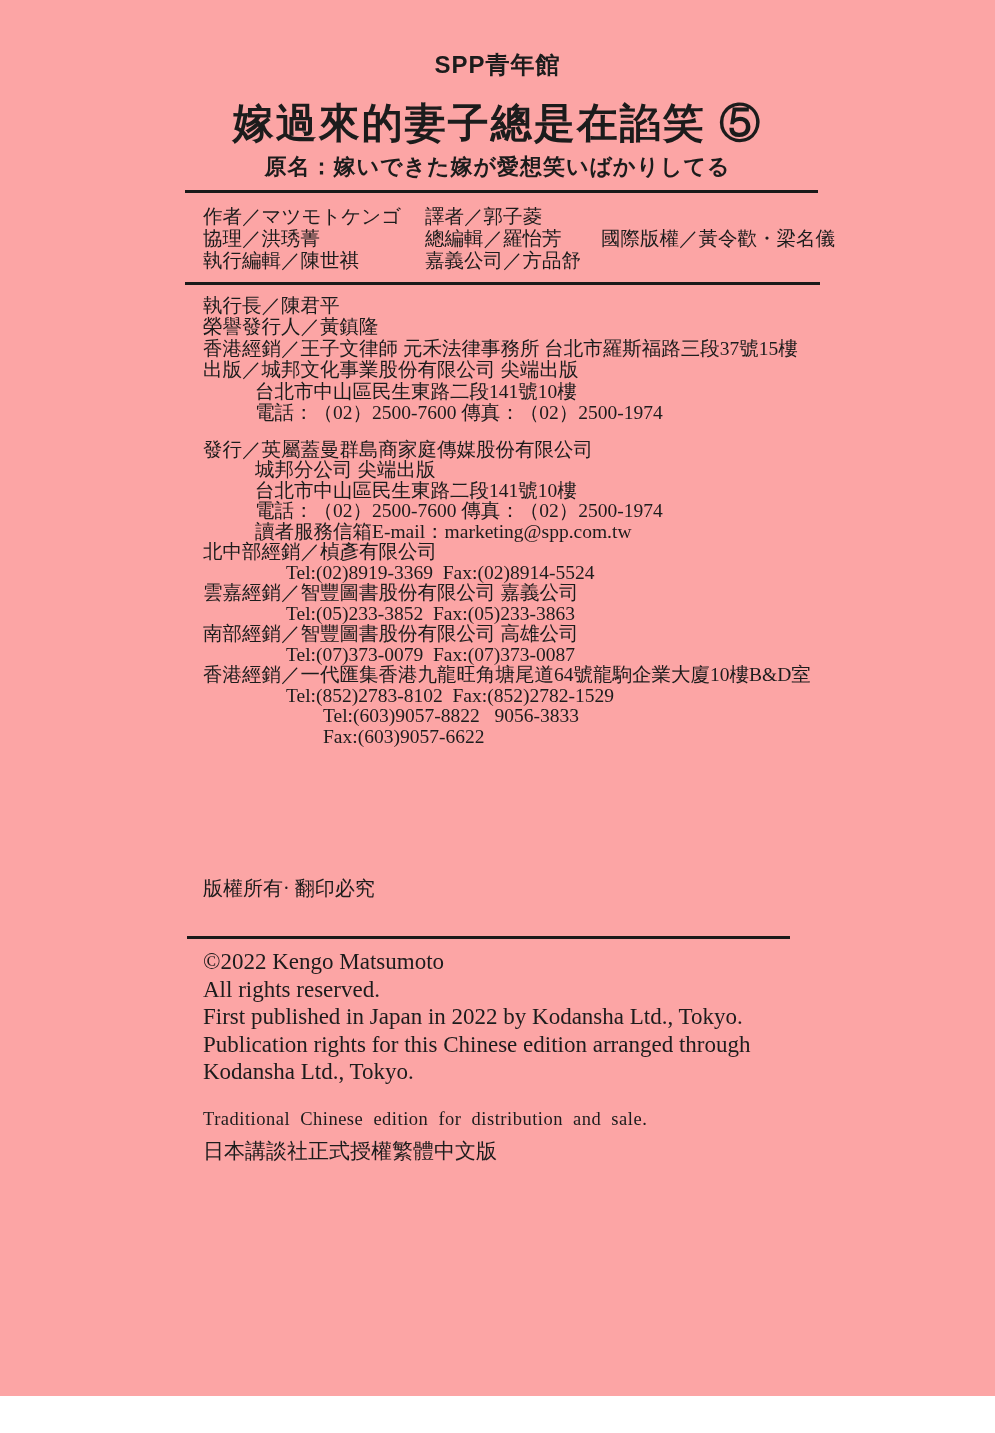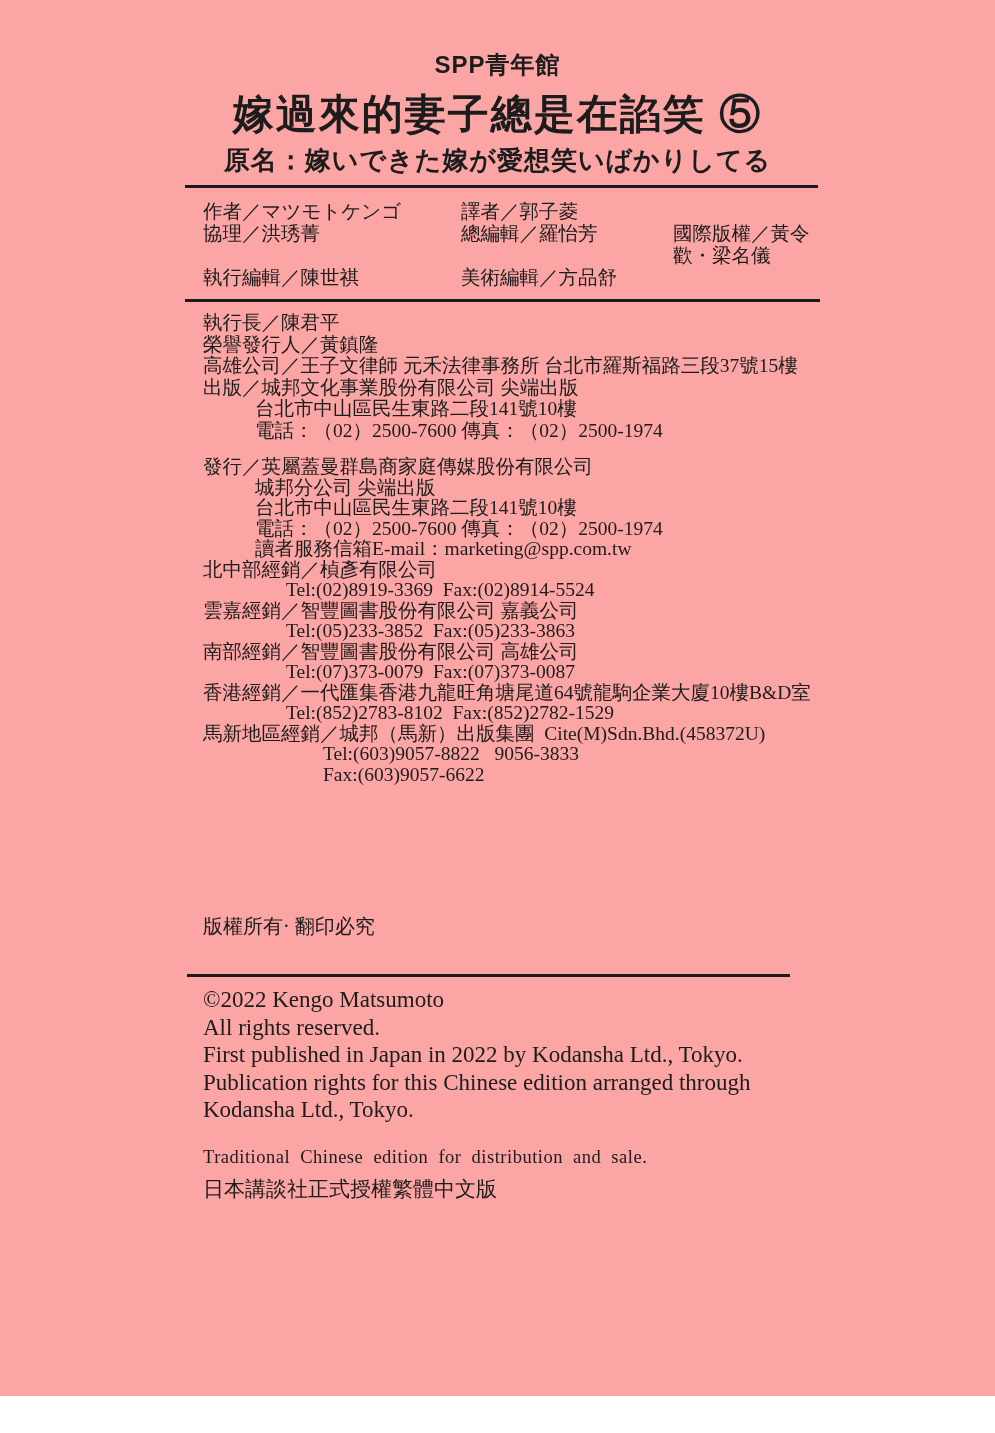--- a/index.html
+++ b/index.html
@@ -17,35 +17,35 @@
     overflow: hidden;
   }
   
   .header {
     padding-top: 50px;
     text-align: center;
     font-family: "Liberation Sans", sans-serif;
     font-weight: bold;
   }
   .imprint   { font-size: 24px; line-height: 1.25; letter-spacing: 1px; }
-  .title     { font-size: 41px; line-height: 1.15; letter-spacing: 2px; margin-top: 11px; }
-  .orig      { font-size: 26px; line-height: 1.2;  letter-spacing: 1px; margin-top: 7px; }
+  .title     { font-size: 41px; line-height: 1.15; letter-spacing: 2px; margin-top: 20px; }
+  .orig      { font-size: 22px; line-height: 1.2;  letter-spacing: 1px; margin-top: 7px; }
   
   .rule  { background: #1a1a1a; height: 3px; }
   .rule1 { width: 633px; margin: 9px  0 0 185px; }
   .rule2 { width: 635px; margin: 10px 0 0 185px; }
   .rule3 { width: 603px; margin: 34px 0 0 187px; }
   
   .credits {
     margin: 13px 0 0 203px;
     font-size: 19.5px;
     line-height: 22px;
     width: 640px;
   }
-  .credits .row { display: grid; grid-template-columns: 222px 176px auto; gap: 36px; }
+  .credits .row { display: grid; grid-template-columns: 222px 176px auto; }
   
   .blockA {
     margin: 10px 0 0 203px;
     font-size: 19.5px;
     line-height: 21.5px;
     width: 720px;
   }
   .blockB {
     margin: 16px 0 0 203px;
     font-size: 19.5px;
@@ -97,51 +97,50 @@
       <span>譯者／郭子菱</span>
       <span></span>
     </div>
     <div class="row">
       <span>協理／洪琇菁</span>
       <span>總編輯／羅怡芳</span>
       <span>國際版權／黃令歡・梁名儀</span>
     </div>
     <div class="row">
       <span>執行編輯／陳世祺</span>
-      <span>美術編輯／方品舒</span>
+      <span>嘉義公司／方品舒</span>
       <span></span>
     </div>
   </div>
 
   <div class="rule rule2"></div>
 
   <div class="blockA">
     <div class="line">執行長／陳君平</div>
     <div class="line">榮譽發行人／黃鎮隆</div>
-    <div class="line">高雄公司／王子文律師 元禾法律事務所 台北市羅斯福路三段37號15樓</div>
+    <div class="line">香港經銷／王子文律師 元禾法律事務所 台北市羅斯福路三段37號15樓</div>
     <div class="line">出版／城邦文化事業股份有限公司 尖端出版</div>
     <div class="line i1">台北市中山區民生東路二段141號10樓</div>
     <div class="line i1">電話：（02）2500-7600 傳真：（02）2500-1974</div>
   </div>
 
   <div class="blockB">
     <div class="line">發行／英屬蓋曼群島商家庭傳媒股份有限公司</div>
     <div class="line i1">城邦分公司 尖端出版</div>
     <div class="line i1">台北市中山區民生東路二段141號10樓</div>
     <div class="line i1">電話：（02）2500-7600 傳真：（02）2500-1974</div>
     <div class="line i1">讀者服務信箱E-mail：marketing@spp.com.tw</div>
     <div class="line">北中部經銷／楨彥有限公司</div>
     <div class="line i2">Tel:(02)8919-3369  Fax:(02)8914-5524</div>
     <div class="line">雲嘉經銷／智豐圖書股份有限公司 嘉義公司</div>
     <div class="line i2">Tel:(05)233-3852  Fax:(05)233-3863</div>
     <div class="line">南部經銷／智豐圖書股份有限公司 高雄公司</div>
     <div class="line i2">Tel:(07)373-0079  Fax:(07)373-0087</div>
     <div class="line">香港經銷／一代匯集香港九龍旺角塘尾道64號龍駒企業大廈10樓B&amp;D室</div>
     <div class="line i2">Tel:(852)2783-8102  Fax:(852)2782-1529</div>
-    <div class="line">馬新地區經銷／城邦（馬新）出版集團  Cite(M)Sdn.Bhd.(458372U)</div>
     <div class="line i3">Tel:(603)9057-8822   9056-3833</div>
     <div class="line i3">Fax:(603)9057-6622</div>
   </div>
 
   <div class="notice">版權所有· 翻印必究</div>
 
   <div class="rule rule3"></div>
 
   <div class="english">
     <div class="line">©2022 Kengo Matsumoto</div>

